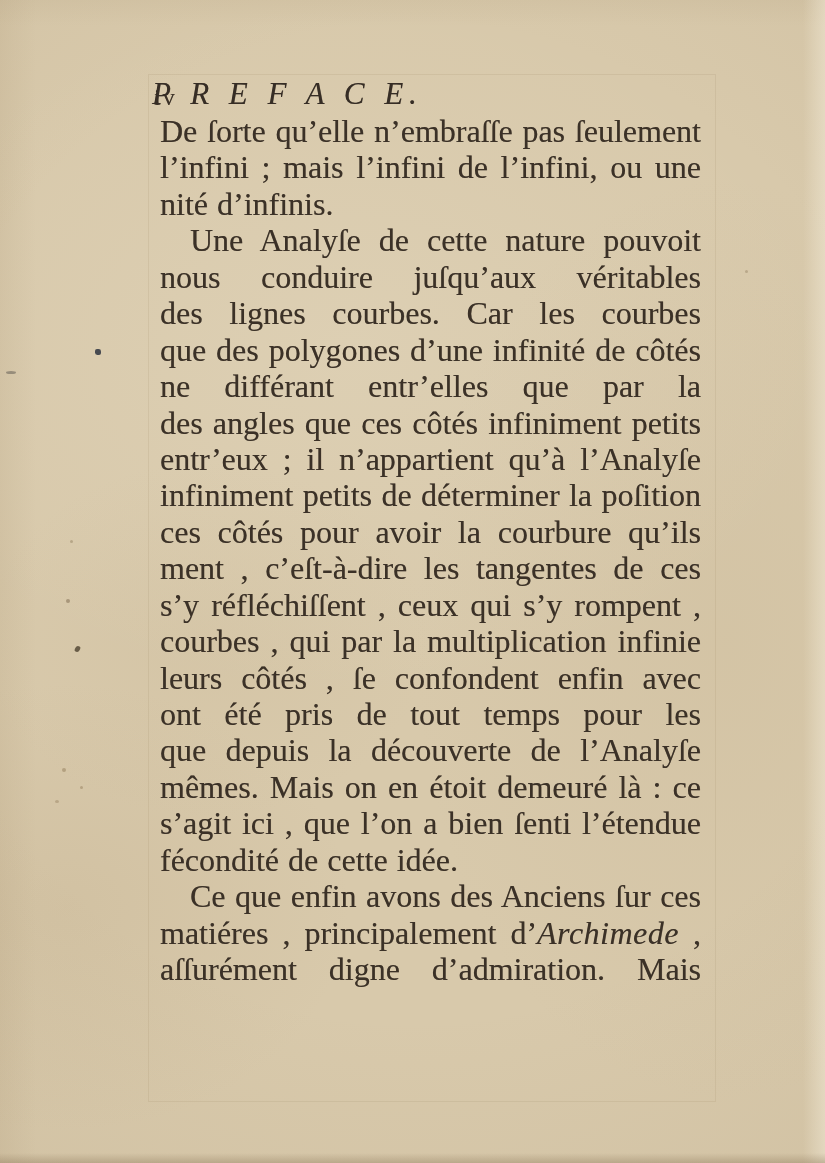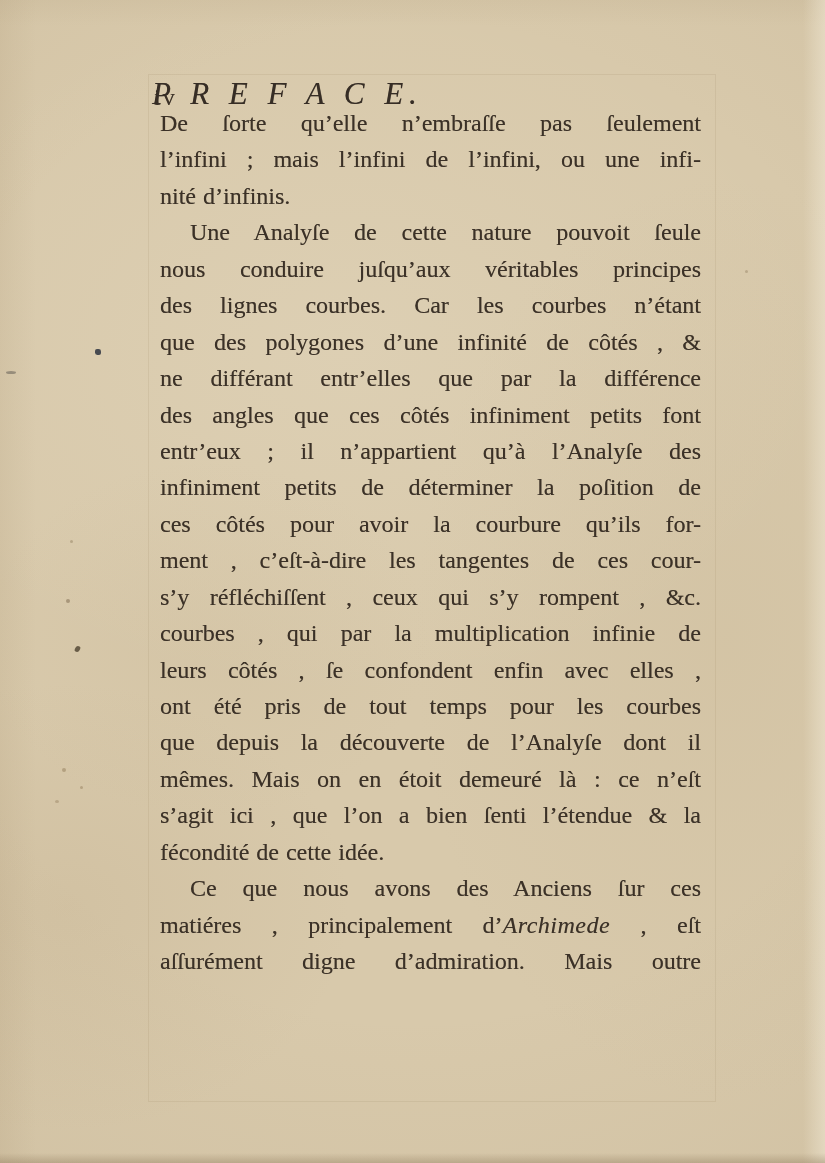--- a/index.html
+++ b/index.html
@@ -31,22 +31,22 @@
     position:absolute;left:2px;top:8px;
     font-size:24px;letter-spacing:2px;color:#3b3127;
     text-shadow:0.2px 0.2px 0.5px rgba(59,49,39,0.5);
   }
   .header-title{
     position:absolute;left:0;right:0;top:0;text-align:left;
     font-style:italic;font-size:31px;letter-spacing:6px;color:#362d25;
     text-shadow:0.2px 0.2px 0.6px rgba(54,45,37,0.5);
   }
   .text-body{
-    position:absolute;left:160px;top:105px;width:541px;
-    color:#3b3127;font-size:24px;
+    position:absolute;left:160px;top:113px;width:541px;
+    color:#3b3127;font-size:32px;
   }
   .line{
     height:36.45px;line-height:36.45px;overflow:hidden;
     text-shadow:0.2px 0.2px 0.5px rgba(59,49,39,0.5);
     word-spacing:1px;
   }
   .line.just{text-align:justify;text-align-last:justify;}
   .line.indent{padding-left:30px;}
   .ital{font-style:italic;letter-spacing:0.5px;}
   .speck{position:absolute;display:block;border-radius:50%;pointer-events:none;}
@@ -86,21 +86,21 @@
       <div class="line just"><span>ces côtés pour avoir la courbure qu’ils for-</span></div>
       <div class="line just"><span>ment , c’eſt-à-dire les tangentes de ces cour-</span></div>
       <div class="line just"><span>s’y réfléchiſſent , ceux qui s’y rompent , &amp;c.</span></div>
       <div class="line just"><span>courbes , qui par la multiplication infinie de</span></div>
       <div class="line just"><span>leurs côtés , ſe confondent enfin avec elles ,</span></div>
       <div class="line just"><span>ont été pris de tout temps pour les courbes</span></div>
       <div class="line just"><span>que depuis la découverte de l’Analyſe dont il</span></div>
       <div class="line just"><span>mêmes. Mais on en étoit demeuré là : ce n’eſt</span></div>
       <div class="line just"><span>s’agit ici , que l’on a bien ſenti l’étendue &amp; la</span></div>
       <div class="line"><span>fécondité de cette idée.</span></div>
-      <div class="line just indent"><span>Ce que nous avons des Anciens ſur ces</span></div>
+      <div class="line just indent"><span>Ce que enfin avons des Anciens ſur ces</span></div>
       <div class="line just"><span>matiéres , principalement d’</span><span class="ital">Archimede</span><span> , eſt</span></div>
       <div class="line just"><span>aſſurément digne d’admiration. Mais outre</span></div>
     </div>
 
   <i class="speck s1"></i>
   <i class="speck s2"></i>
   <i class="speck s3"></i>
   <i class="speck s4"></i>
   <i class="speck s5"></i>
   <i class="speck s6"></i>

